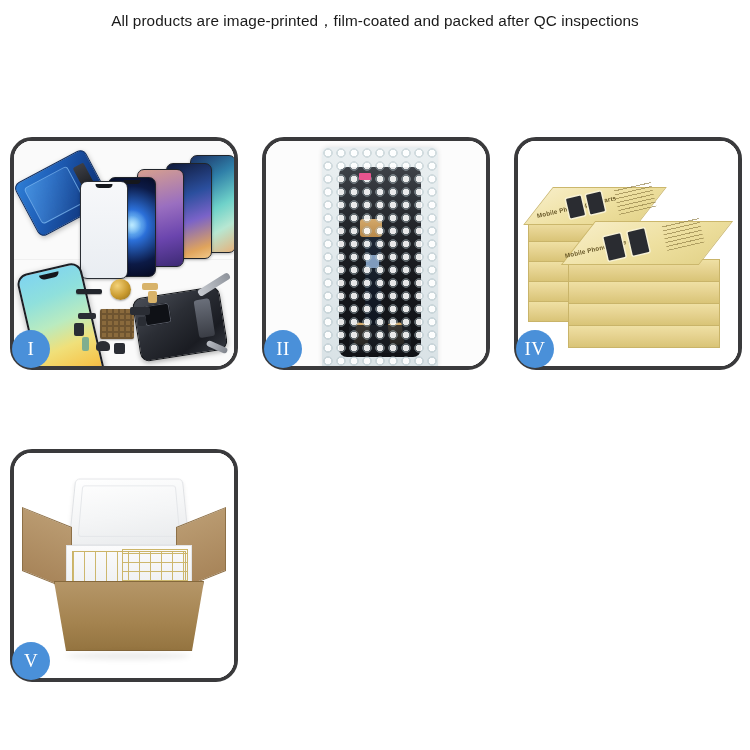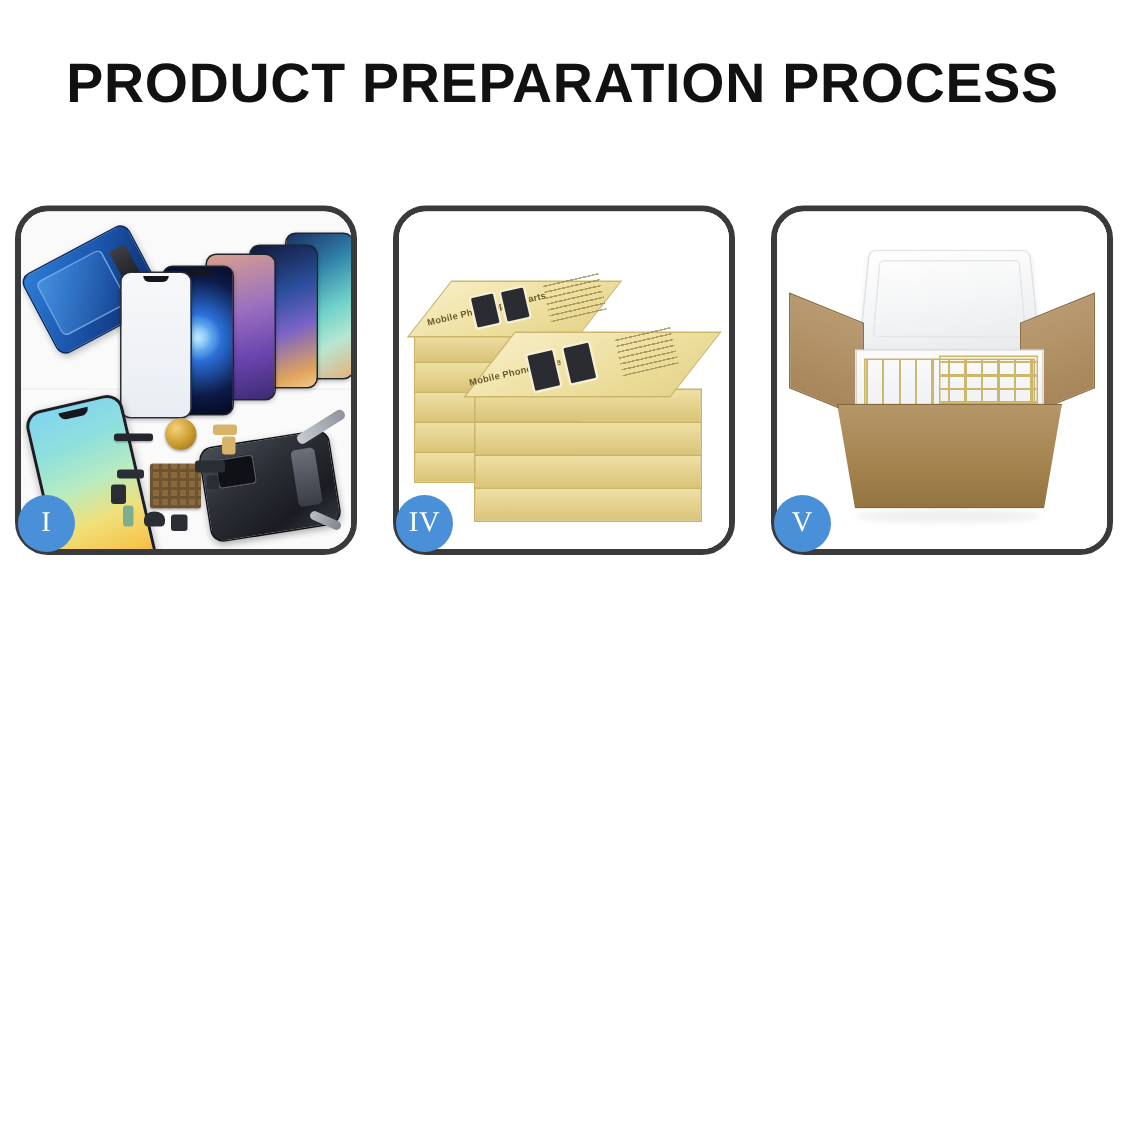--- a/index.html
+++ b/index.html
@@ -439,21 +439,21 @@
     position:absolute; left:36px; bottom:24px; width:156px; height:9px;
     background:rgba(0,0,0,0.07); border-radius:50%; filter:blur(3px);
   }
 </style>
 </head>
 <body>
 
 <div class="page">
 
   <div class="header">
-    <h1 class="title">PRODUCT PREPARATION PROCESS</h1>
+    <p class="subtitle">All products are image-printed，film-coated and packed after QC inspections</p>
   </div>
 
   <div class="grid">
 
     <div class="panel">
       <div class="panel-inner">
         <div class="p1-bg"></div>
         <div class="p1-strip"></div>
 
         <div class="blue-panel"></div>
@@ -484,20 +484,36 @@
         <div class="sm" style="left:100px; top:202px; width:11px; height:11px;"></div>
         <div class="sm" style="left:116px; top:166px; width:20px; height:8px;"></div>
         <div class="sm" style="left:124px; top:176px; width:8px; height:9px;"></div>
         <div class="sm" style="left:68px; top:196px; width:7px; height:14px; background:#7fae8f;"></div>
         <div class="tool"></div>
         <div class="tool2"></div>
       </div>
       <div class="badge">I</div>
     </div>
 
+    <div class="panel">
+      <div class="panel-inner">
+        <div class="p2-bg"></div>
+        <div class="bubble-bag">
+          <div class="screen-in-bag">
+            <div class="screen-top-tab"></div>
+            <div class="flex-cable"></div>
+            <div class="conn-l"></div>
+            <div class="conn-r"></div>
+            <div class="bag-bottom-dark"></div>
+          </div>
+          <div class="bubbles"></div>
+        </div>
+      </div>
+      <div class="badge">II</div>
+    </div>
 
 
     <div class="panel">
       <div class="panel-inner">
         <div class="p4-bg"></div>
         <div class="stack">
 
           <div class="kbox" style="left:4px;  top:54px;  width:108px; height:19px;"></div>
           <div class="kbox" style="left:4px;  top:74px;  width:108px; height:19px;"></div>
           <div class="kbox" style="left:4px;  top:94px;  width:108px; height:19px;"></div>

